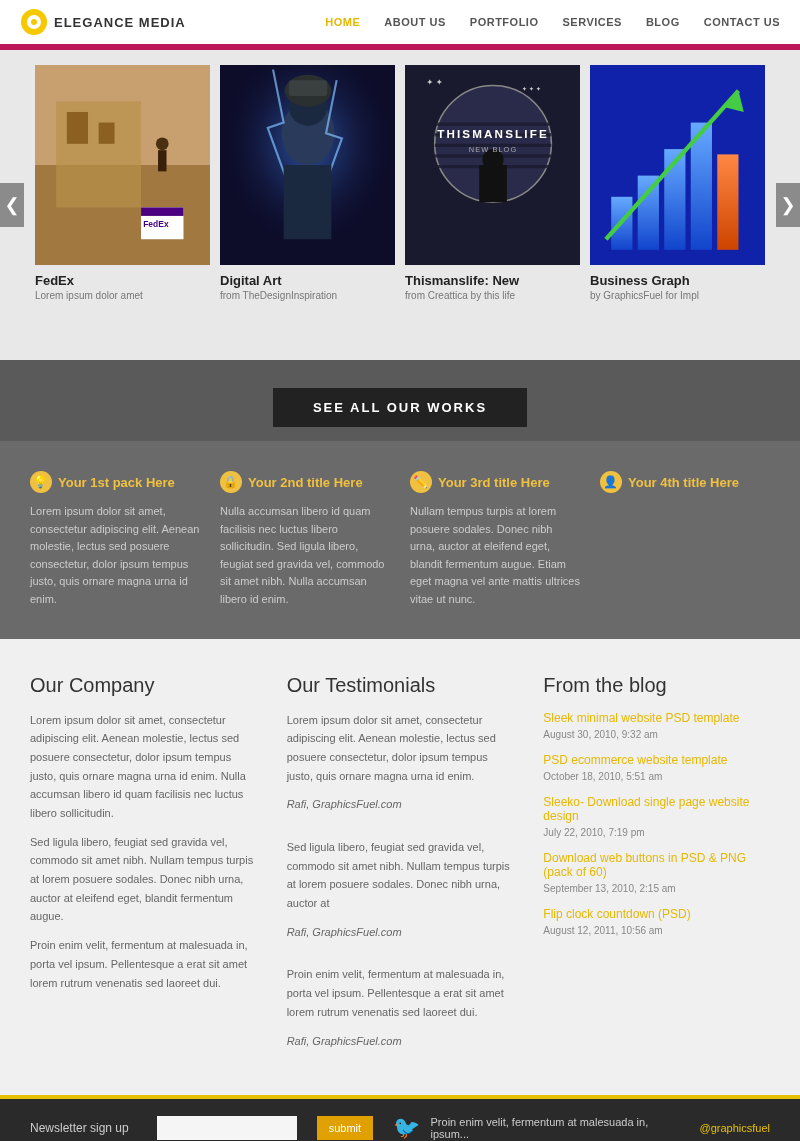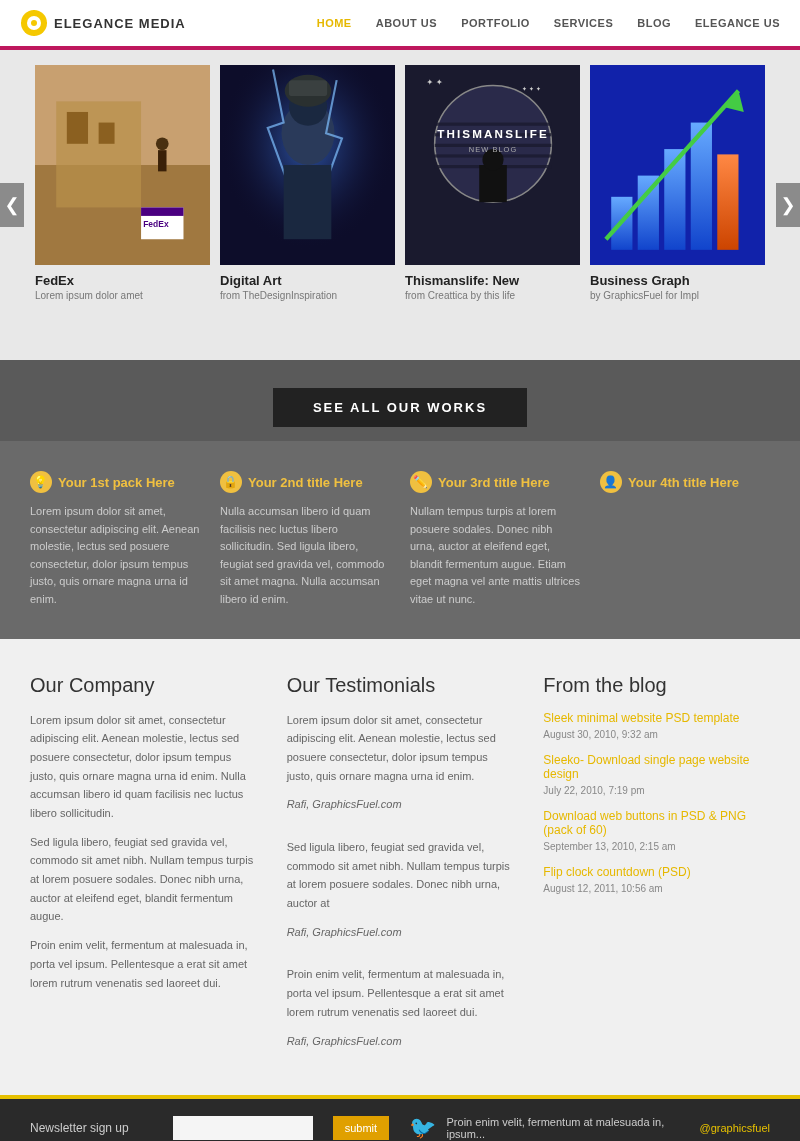--- a/index.html
+++ b/index.html
@@ -1,19 +1,19 @@
 <!DOCTYPE html>
 <html><head>
   <meta charset="utf-8">
   <style>
     * { margin: 0; padding: 0; box-sizing: border-box; }
     body { font-family: Arial, sans-serif; font-size: 12px; color: #333; background: #f0f0f0; width: 800px; }
 
     
-    #header { background: #fff; height: 50px; display: flex; align-items: center; padding: 16px 20px; border-bottom: 4px solid #be185d; }
+    #header { background: #fff; height: 50px; display: flex; align-items: center; padding: 16px 20px; border-bottom: 6px solid #be185d; }
     #logo { display: flex; align-items: center; gap: 6px; flex: 1; }
     #logo-icon { width: 28px; height: 28px; }
     #nav { display: flex; gap: 24px; align-items: flex-end; }
     .nav-item { font-size: 11px; font-weight: bold; text-decoration: none; color: #555; letter-spacing: 0.5px; cursor: pointer; }
     .nav-item.active { color: #e6b800; }
 
     
     #slider { background: #ddd; position: relative; overflow: hidden; height: 310px; display: flex; align-items: stretch; }
     .slider-arrow { position: absolute; top: 50%; transform: translateY(-50%); background: rgba(0,0,0,0.4); color: #fff; width: 24px; height: 44px; display: flex; align-items: center; justify-content: center; cursor: pointer; z-index: 10; font-size: 18px; }
     .slider-arrow.left { left: 0; }
@@ -44,21 +44,21 @@
     .main-col { flex: 1; }
     .main-col-title { font-size: 20px; font-weight: normal; color: #333; margin-bottom: 14px; border-bottom: none; }
     .main-col p { font-size: 11px; line-height: 1.7; color: #666; margin-bottom: 10px; }
     .testimonial-author { font-style: italic; color: #e6b800; font-size: 11px; }
     .blog-item { margin-bottom: 12px; }
     .blog-link { color: #e6b800; font-size: 12px; text-decoration: none; display: block; margin-bottom: 2px; cursor: pointer; }
     .blog-date { color: #888; font-size: 10px; }
 
     
     #footer-top { background: #2a2a2a; padding: 16px 30px; display: flex; align-items: center; gap: 20px; border-top: 4px solid #e6c000; }
-    .newsletter-label { color: #ccc; font-size: 12px; margin-right: 24px; }
+    .newsletter-label { color: #ccc; font-size: 12px; margin-right: 8px; }
     .newsletter-input { width: 140px; padding: 6px 8px; border: none; font-size: 11px; background: #f5f5f5; }
     .newsletter-btn { background: #e0a000; color: #fff; border: none; padding: 6px 12px; font-size: 11px; cursor: pointer; }
     .twitter-section { flex: 1; display: flex; align-items: center; gap: 10px; color: #ccc; font-size: 11px; }
     .twitter-icon { color: #e6c000; font-size: 22px; }
     .twitter-handle { color: #e6c000; }
   </style>
 </head>
 <body>
 
 <header id="header">
@@ -73,21 +73,21 @@
       <line x1="22" y1="14" x2="27" y2="14" stroke="#f5c800" stroke-width="2"></line>
     </svg>
     <span style="font-size:13px;font-weight:bold;color:#333;letter-spacing:1px;">ELEGANCE MEDIA</span>
   </div>
   <nav id="nav">
     <a class="nav-item active">HOME</a>
     <a class="nav-item">ABOUT US</a>
     <a class="nav-item">PORTFOLIO</a>
     <a class="nav-item">SERVICES</a>
     <a class="nav-item">BLOG</a>
-    <a class="nav-item">ELEGANCE US</a>
+    <a class="nav-item">CONTACT US</a>
   </nav>
 </header>
 
 <section id="slider">
   <div class="slider-arrow left">❮</div>
   <div id="portfolio-grid">
 
     <div class="portfolio-item">
       <div class="thumb-fedex">
 
@@ -215,21 +215,21 @@
       <div class="feature-icon">💡</div>
       <span>Your 1st pack Here</span>
     </div>
     <p class="feature-text">Lorem ipsum dolor sit amet, consectetur adipiscing elit. Aenean molestie, lectus sed posuere consectetur, dolor ipsum tempus justo, quis ornare magna urna id enim.</p>
   </div>
   <div class="feature">
     <div class="feature-title">
       <div class="feature-icon">🔒</div>
       <span>Your 2nd title Here</span>
     </div>
-    <p class="feature-text">Nulla accumsan libero id quam facilisis nec luctus libero sollicitudin. Sed ligula libero, feugiat sed gravida vel, commodo sit amet magna. Nulla accumsan libero id enim.</p>
+    <p class="feature-text">Nulla accumsan libero id quam facilisis nec luctus libero sollicitudin. Sed ligula libero, feugiat sed gravida vel, commodo sit amet nibh. Nulla accumsan libero id enim.</p>
   </div>
   <div class="feature">
     <div class="feature-title">
       <div class="feature-icon">✏️</div>
       <span>Your 3rd title Here</span>
     </div>
     <p class="feature-text">Nullam tempus turpis at lorem posuere sodales. Donec nibh urna, auctor at eleifend eget, blandit fermentum augue. Etiam eget magna vel ante mattis ultrices vitae ut nunc.</p>
   </div>
   <div class="feature">
     <div class="feature-title">
@@ -260,20 +260,24 @@
     <p class="testimonial-author">Rafi, GraphicsFuel.com</p>
   </div>
 
   <div class="main-col">
     <h2 class="main-col-title">From the blog</h2>
     <div class="blog-item">
       <a class="blog-link">Sleek minimal website PSD template</a>
       <span class="blog-date">August 30, 2010, 9:32 am</span>
     </div>
     <div class="blog-item">
+      <a class="blog-link">PSD ecommerce website template</a>
+      <span class="blog-date">October 18, 2010, 5:51 am</span>
+    </div>
+    <div class="blog-item">
       <a class="blog-link">Sleeko- Download single page website design</a>
       <span class="blog-date">July 22, 2010, 7:19 pm</span>
     </div>
     <div class="blog-item">
       <a class="blog-link">Download web buttons in PSD &amp; PNG (pack of 60)</a>
       <span class="blog-date">September 13, 2010, 2:15 am</span>
     </div>
     <div class="blog-item">
       <a class="blog-link">Flip clock countdown (PSD)</a>
       <span class="blog-date">August 12, 2011, 10:56 am</span>

